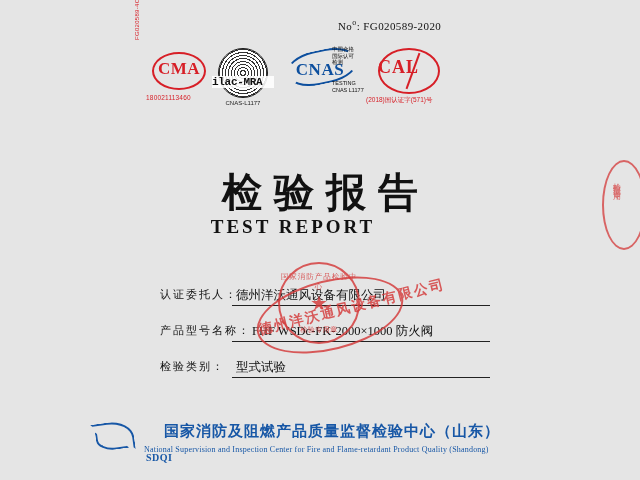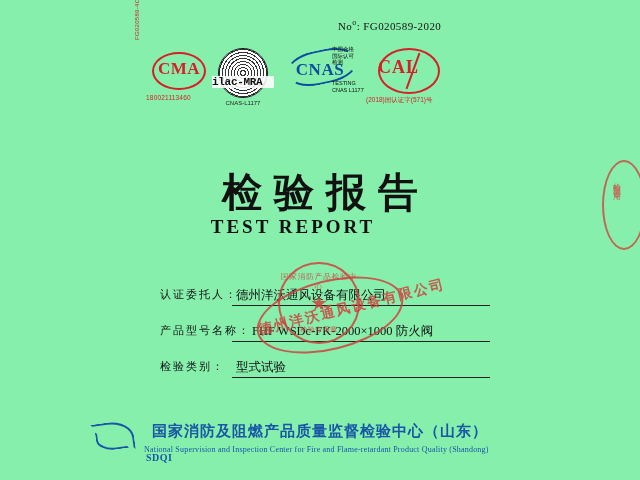--- a/index.html
+++ b/index.html
@@ -12,21 +12,21 @@
     height: 480px;
     font-family: "Liberation Sans", sans-serif;
     color: #1a1a1a;
     overflow: hidden;
     position: relative;
   }
   .page {
     position: absolute;
     left: 0; top: 0;
     width: 640px; height: 480px;
-    background: #86efac;
+    background: #e5e5e5;
   }
 
   
   .doc-no {
     position: absolute;
     left: 338px;
     top: 18px;
     font-size: 11px;
     letter-spacing: .4px;
     color: #111;
@@ -385,21 +385,21 @@
     left: 8px; top: 30px;
     font-family: "Liberation Serif", serif;
     font-weight: bold;
     font-size: 10px;
     color: #1757a6;
     letter-spacing: .5px;
     margin-left: 48px;
   }
   .footer-cn {
     position: absolute;
-    left: 50px; top: 4px;
+    left: 62px; top: 4px;
     font-family: "Liberation Serif", serif;
     font-weight: bold;
     font-size: 15px;
     color: #1757a6;
     letter-spacing: 1px;
     white-space: nowrap;
     padding-left: 12px;
   }
   .footer-en {
     position: absolute;

